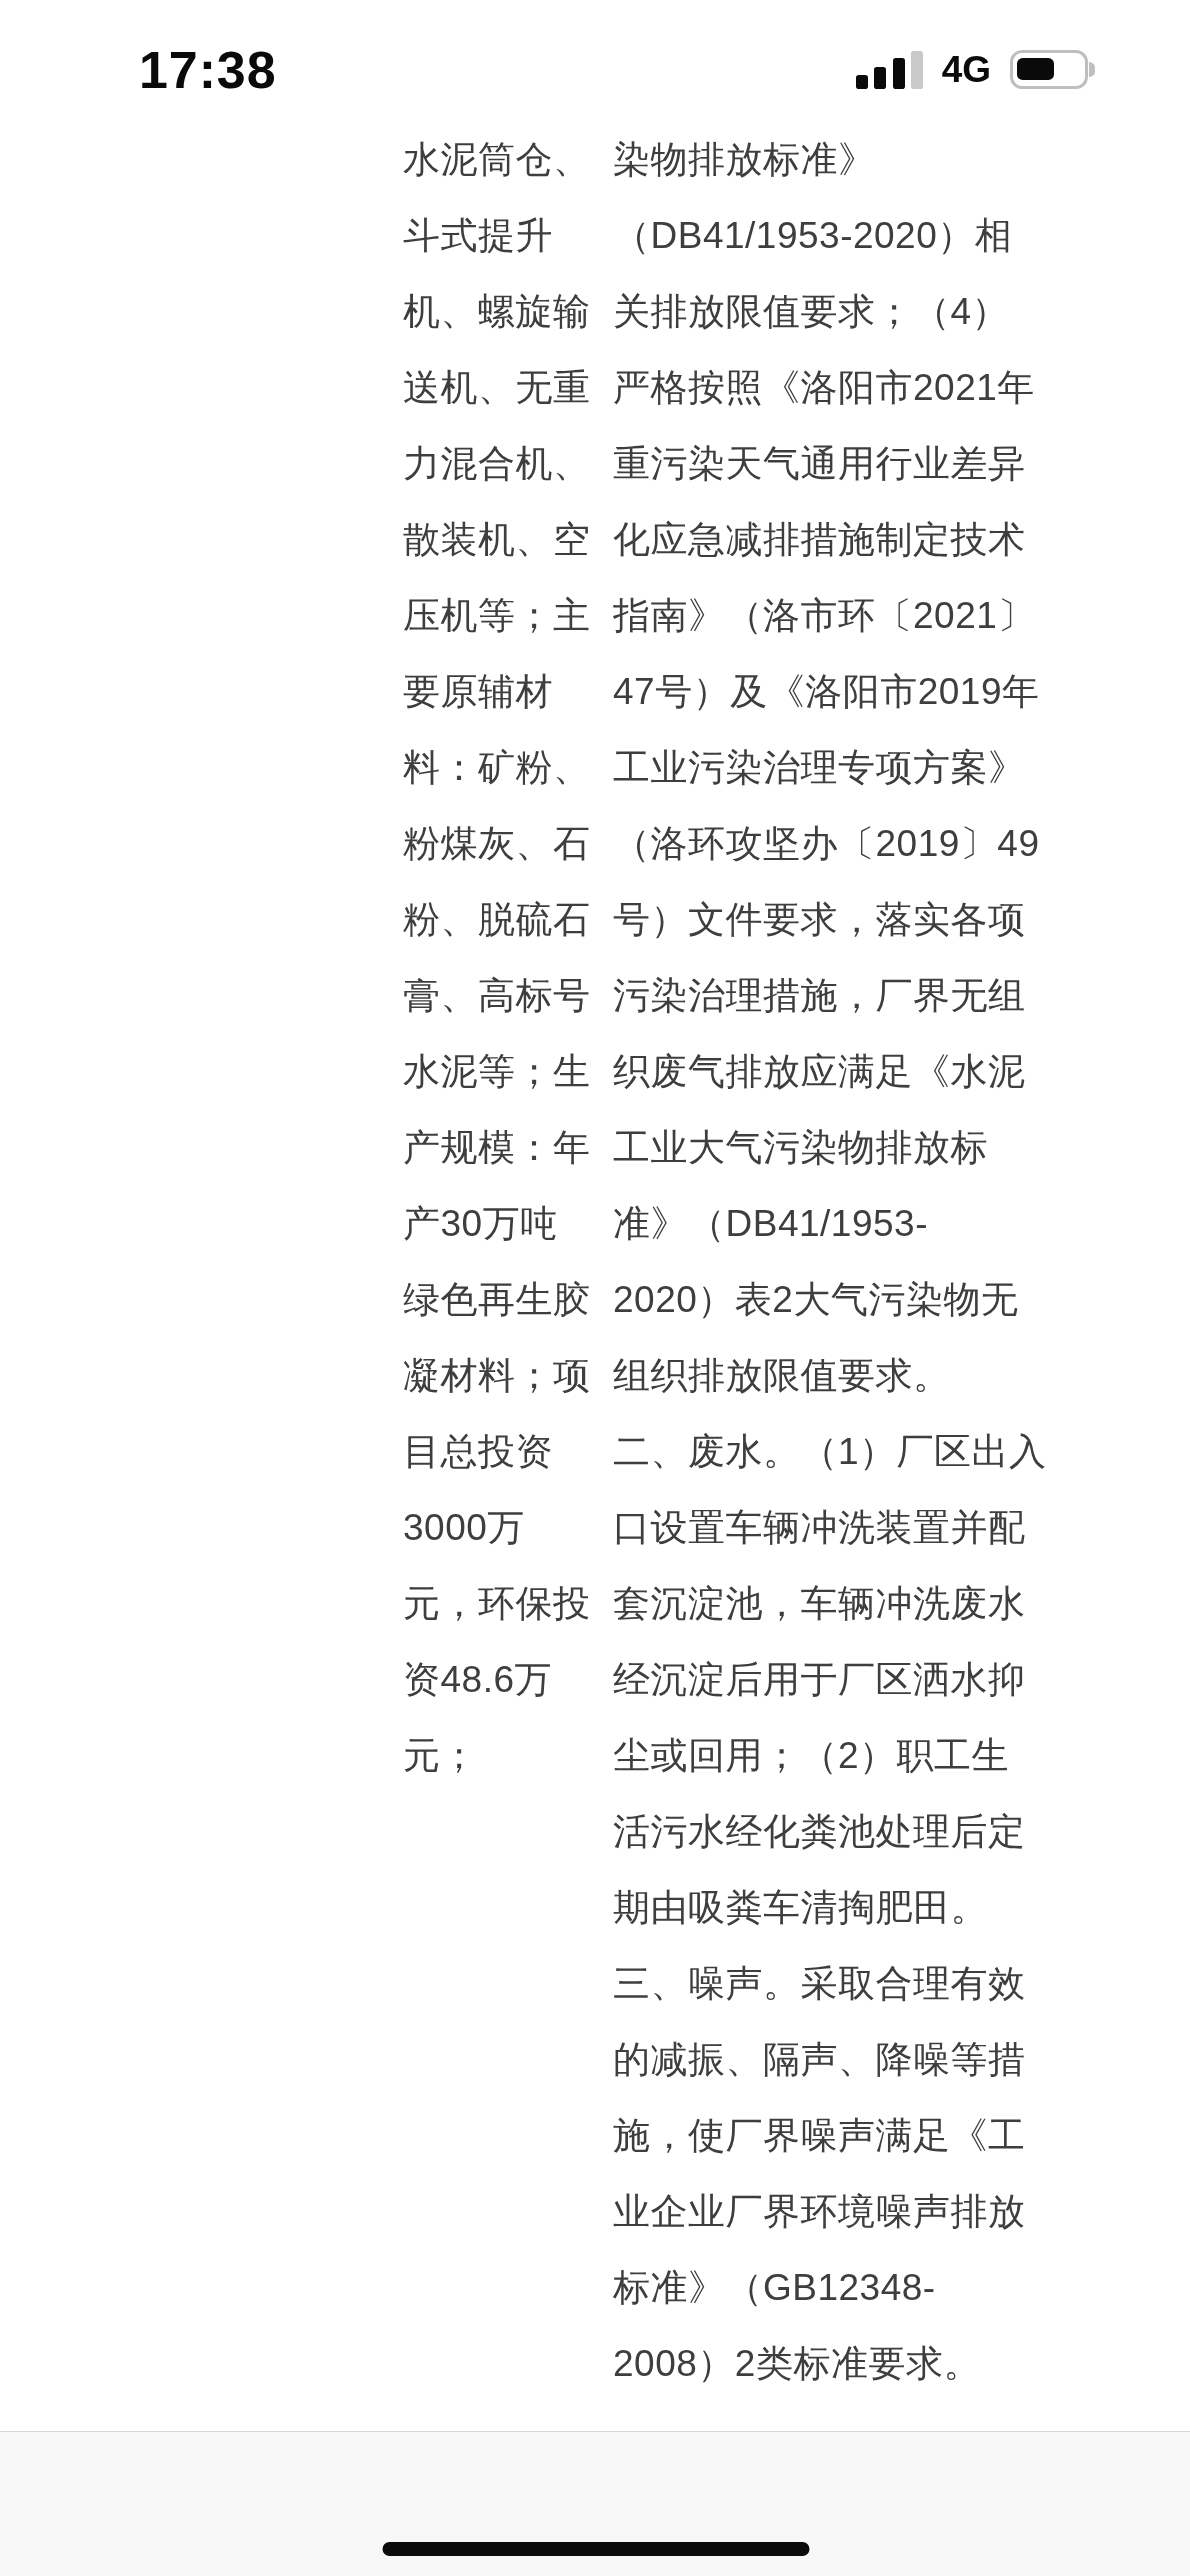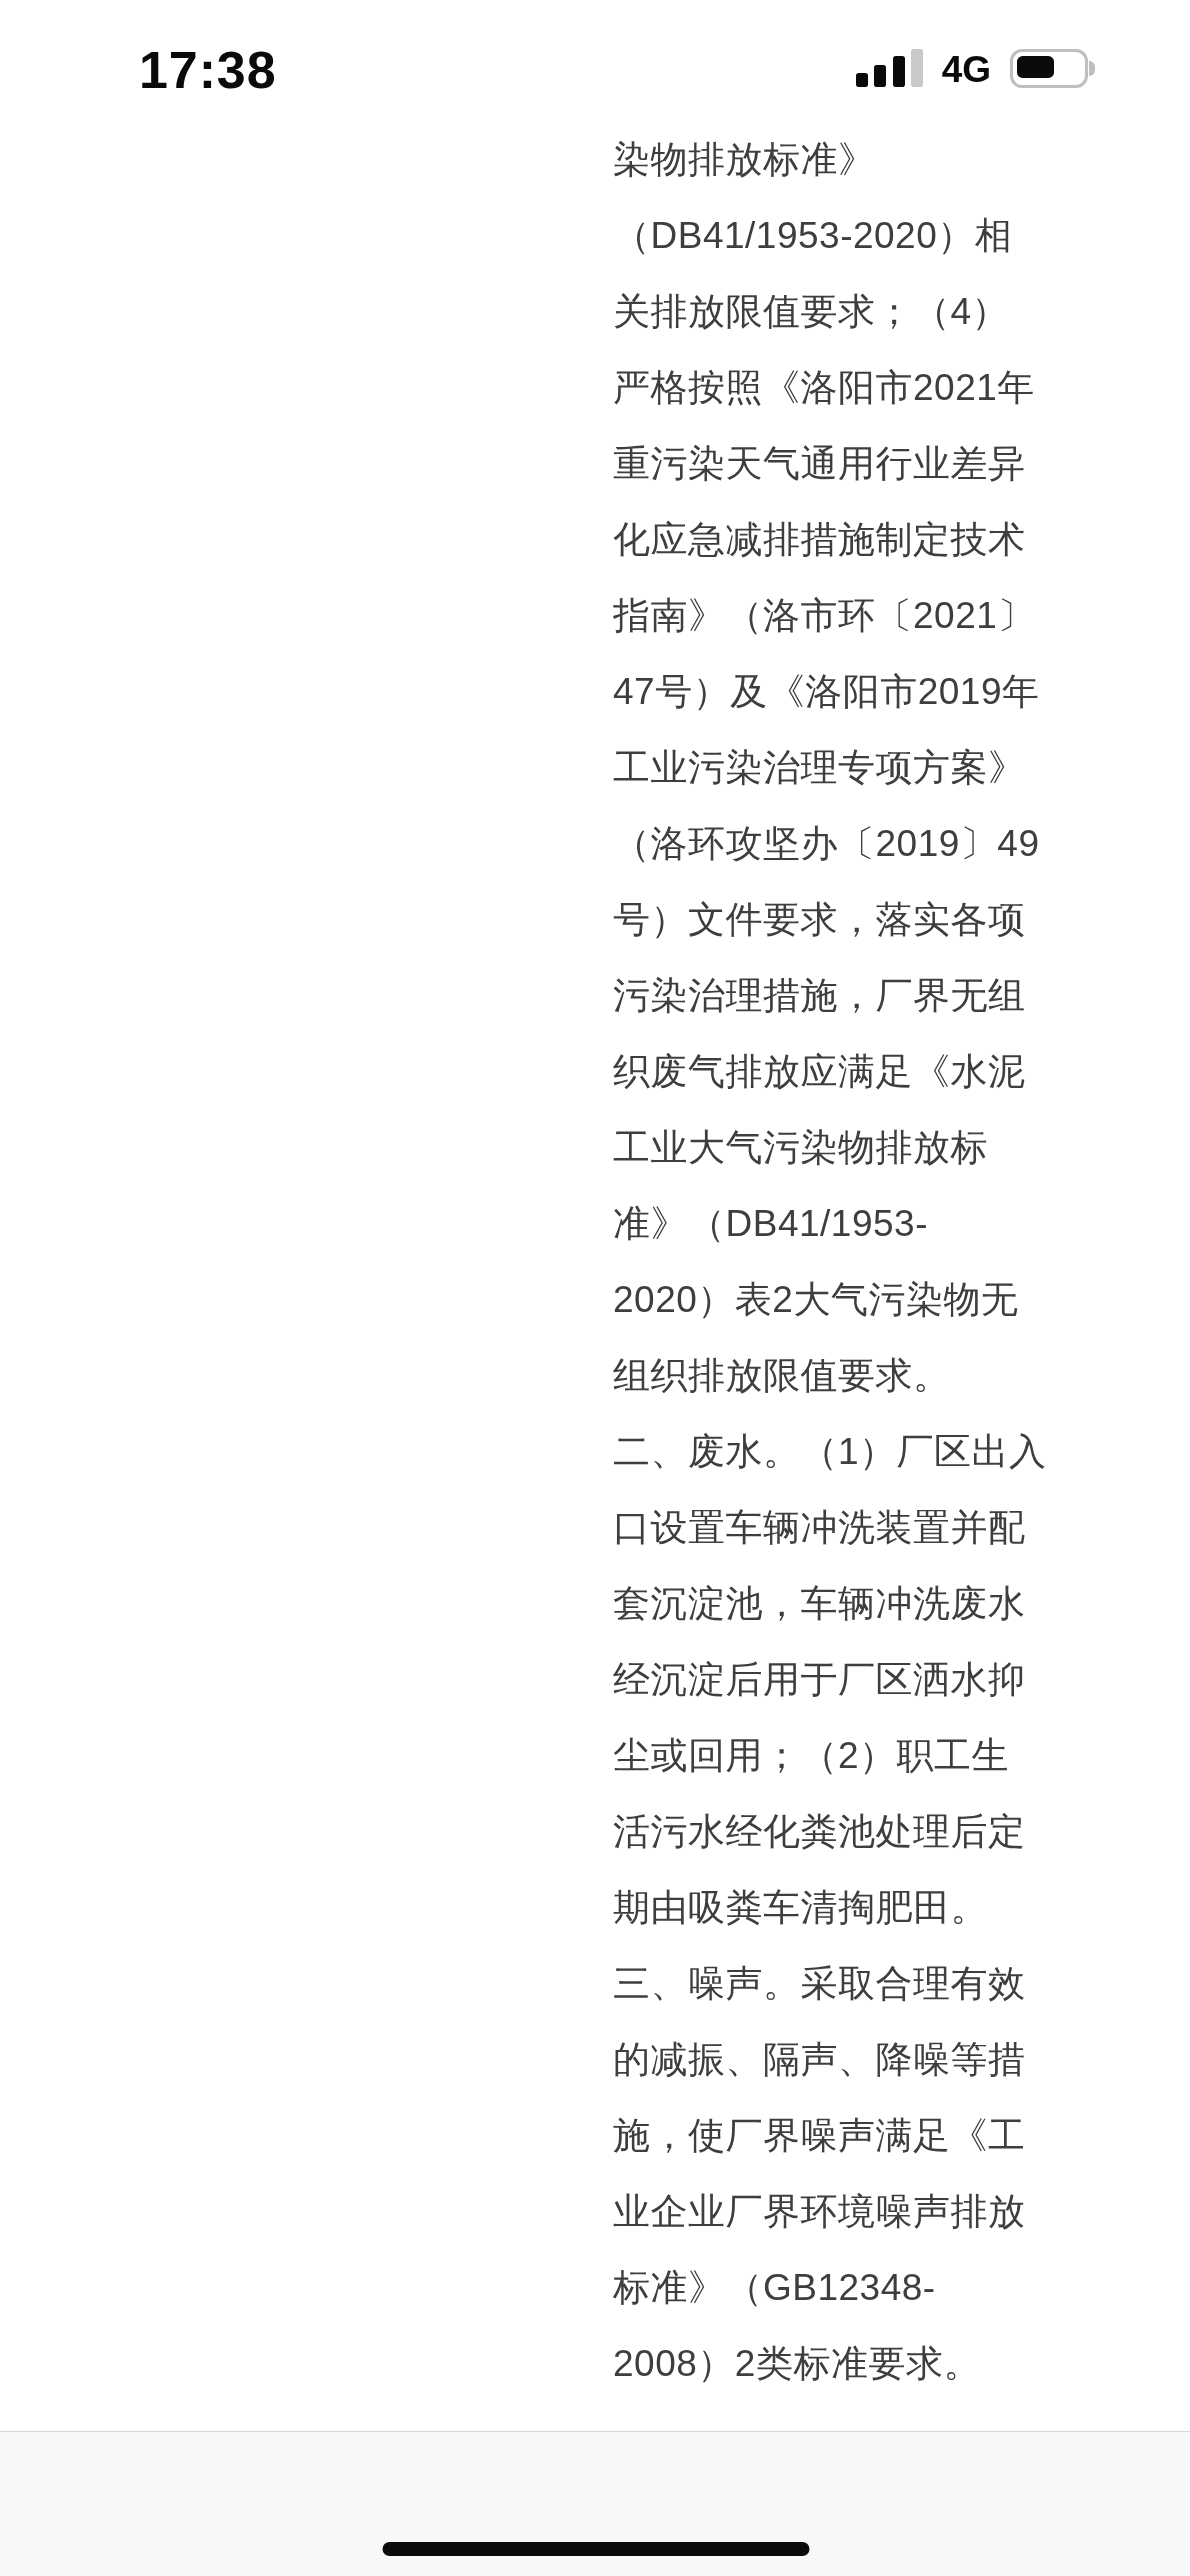--- a/index.html
+++ b/index.html
@@ -11,21 +11,21 @@
     overflow:hidden;
   }
   
   .status-bar{
     position:absolute;top:0;left:0;right:0;height:139px;
     display:flex;align-items:center;justify-content:space-between;
     padding:0 96px 0 139px;box-sizing:border-box;
     color:#0a0a0a;
   }
   .time{font-size:52px;font-weight:700;letter-spacing:0.9px;}
-  .right-cluster{display:flex;align-items:flex-start;gap:18.5px;}
+  .right-cluster{display:flex;align-items:center;gap:18.5px;}
   .signal{display:flex;align-items:flex-end;gap:6.5px;height:38px;}
   .signal i{display:block;width:12px;border-radius:2.8px;background:#0a0a0a;}
   .signal i.b1{height:14px;}
   .signal i.b2{height:22px;}
   .signal i.b3{height:31px;}
   .signal i.b4{height:38px;background:#c9c9cb;}
   .net{font-size:37px;font-weight:600;letter-spacing:0;}
   .battery{position:relative;display:flex;align-items:center;}
   .battery .body{
     width:78px;height:39px;border:3.7px solid #bfbfc1;border-radius:12px;
@@ -82,20 +82,42 @@
       <div class="net">4G</div>
       <div class="battery">
         <div class="body">
             <div class="fill"></div>
           </div>
         <div class="nub"></div>
       </div>
     </div>
   </div>
 
+  <div class="doc-col col-left">水泥筒仓、
+斗式提升
+机、螺旋输
+送机、无重
+力混合机、
+散装机、空
+压机等；主
+要原辅材
+料：矿粉、
+粉煤灰、石
+粉、脱硫石
+膏、高标号
+水泥等；生
+产规模：年
+产30万吨
+绿色再生胶
+凝材料；项
+目总投资
+3000万
+元，环保投
+资48.6万
+元；</div>
 
   <div class="doc-col col-right">染物排放标准》
 （DB41/1953-2020）相
 关排放限值要求；（4）
 严格按照《洛阳市2021年
 重污染天气通用行业差异
 化应急减排措施制定技术
 指南》（洛市环〔2021〕
 47号）及《洛阳市2019年
 工业污染治理专项方案》

